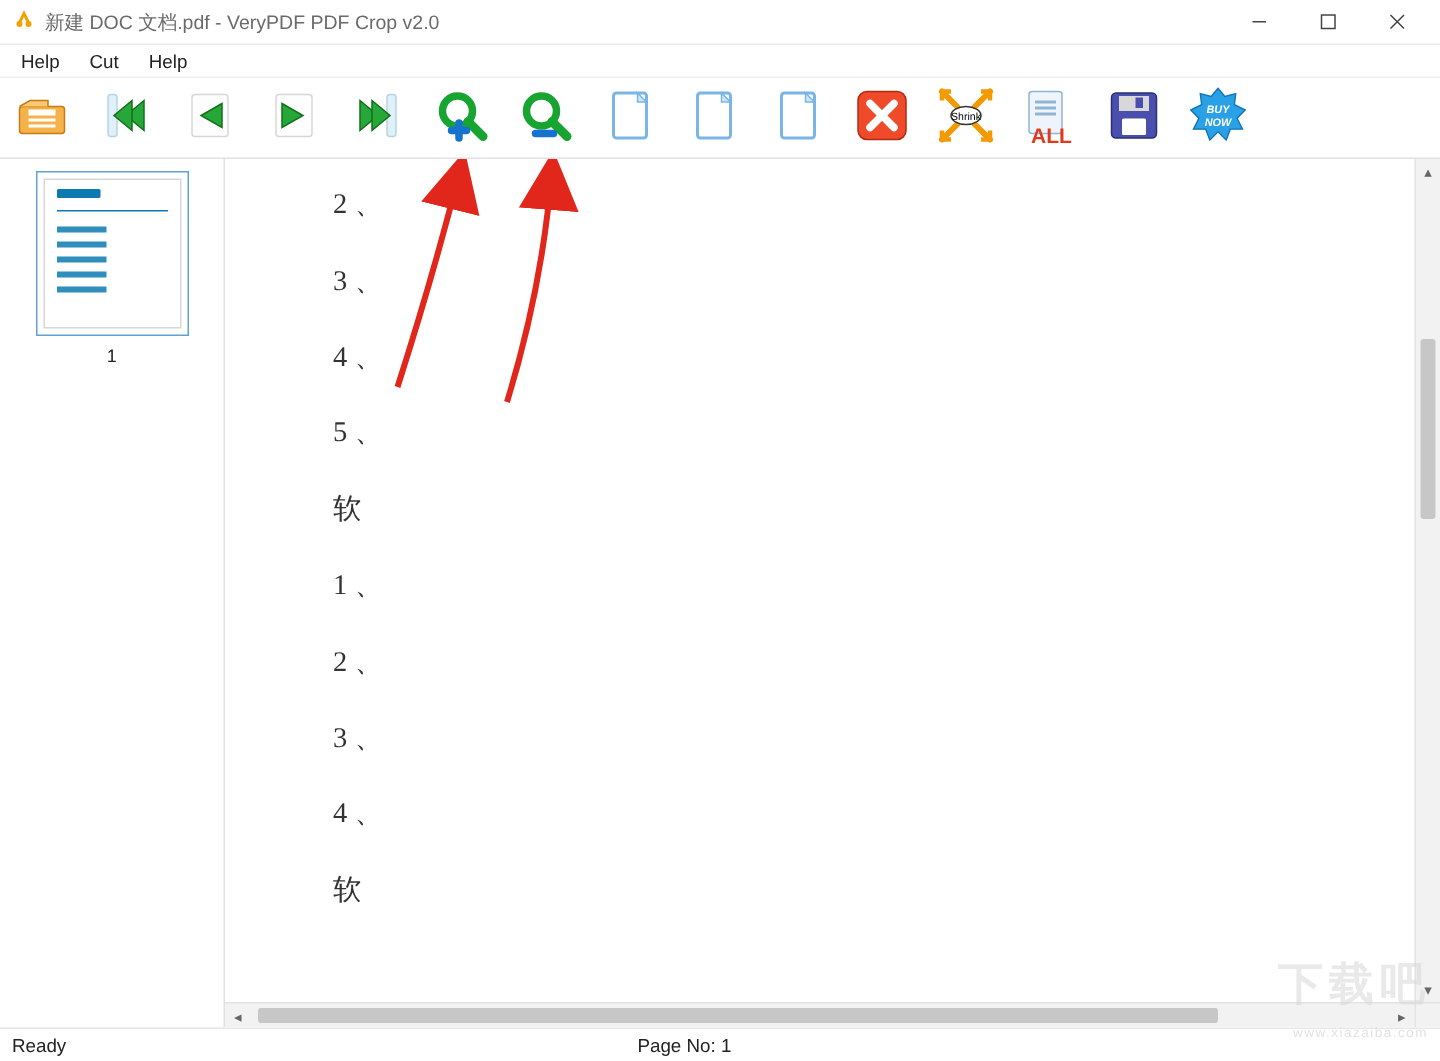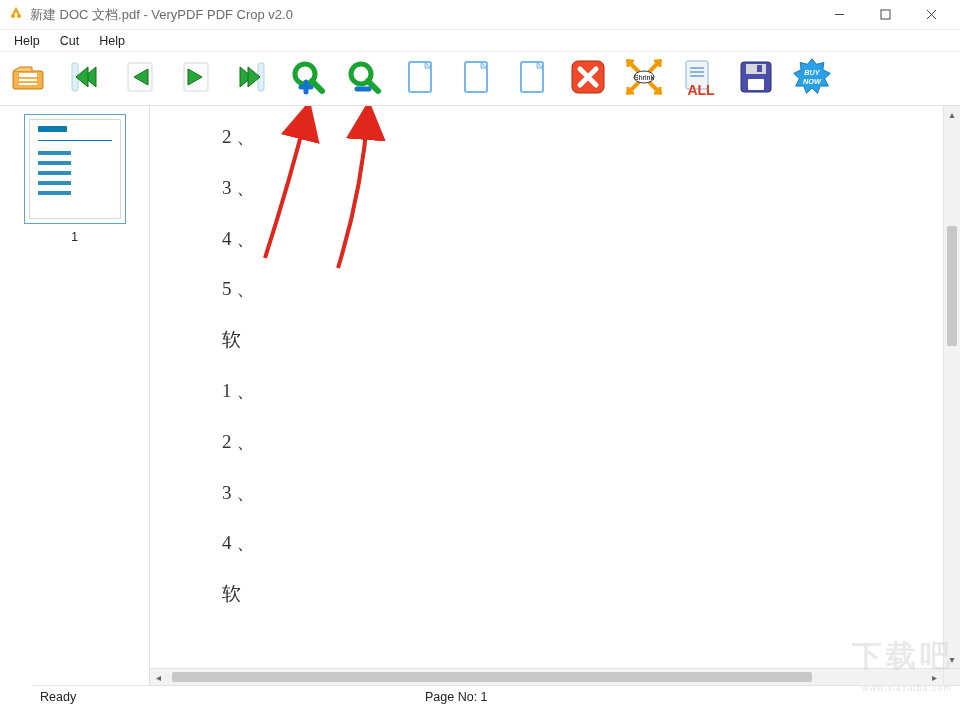--- a/index.html
+++ b/index.html
@@ -158,21 +158,20 @@
   }
   
   .statusbar {
     height:22px;
     border-top:1px solid #e5e5e5;
     background:#fff;
     display:flex;
     align-items:center;
     font-size:12.5px;
     padding:0 8px;
-    margin-left:32px;
   }
   .status-left{}
   .status-center{
     position:absolute;
     left:50%;
     transform:translateX(-55px);
   }
   
   .annot { position:absolute; pointer-events:none; }
   

